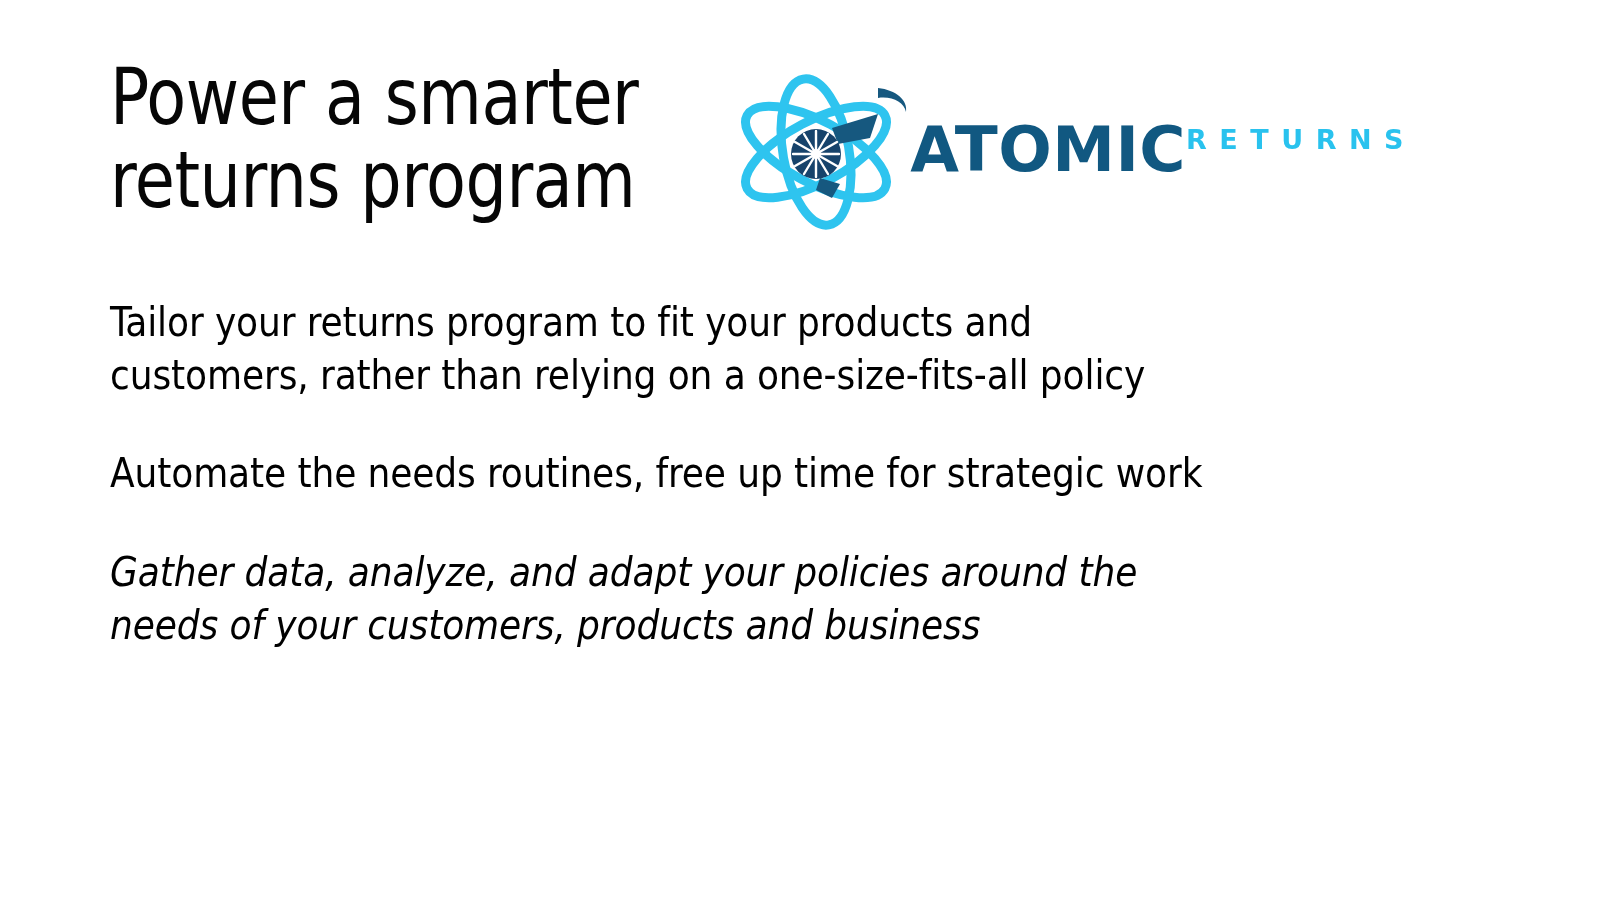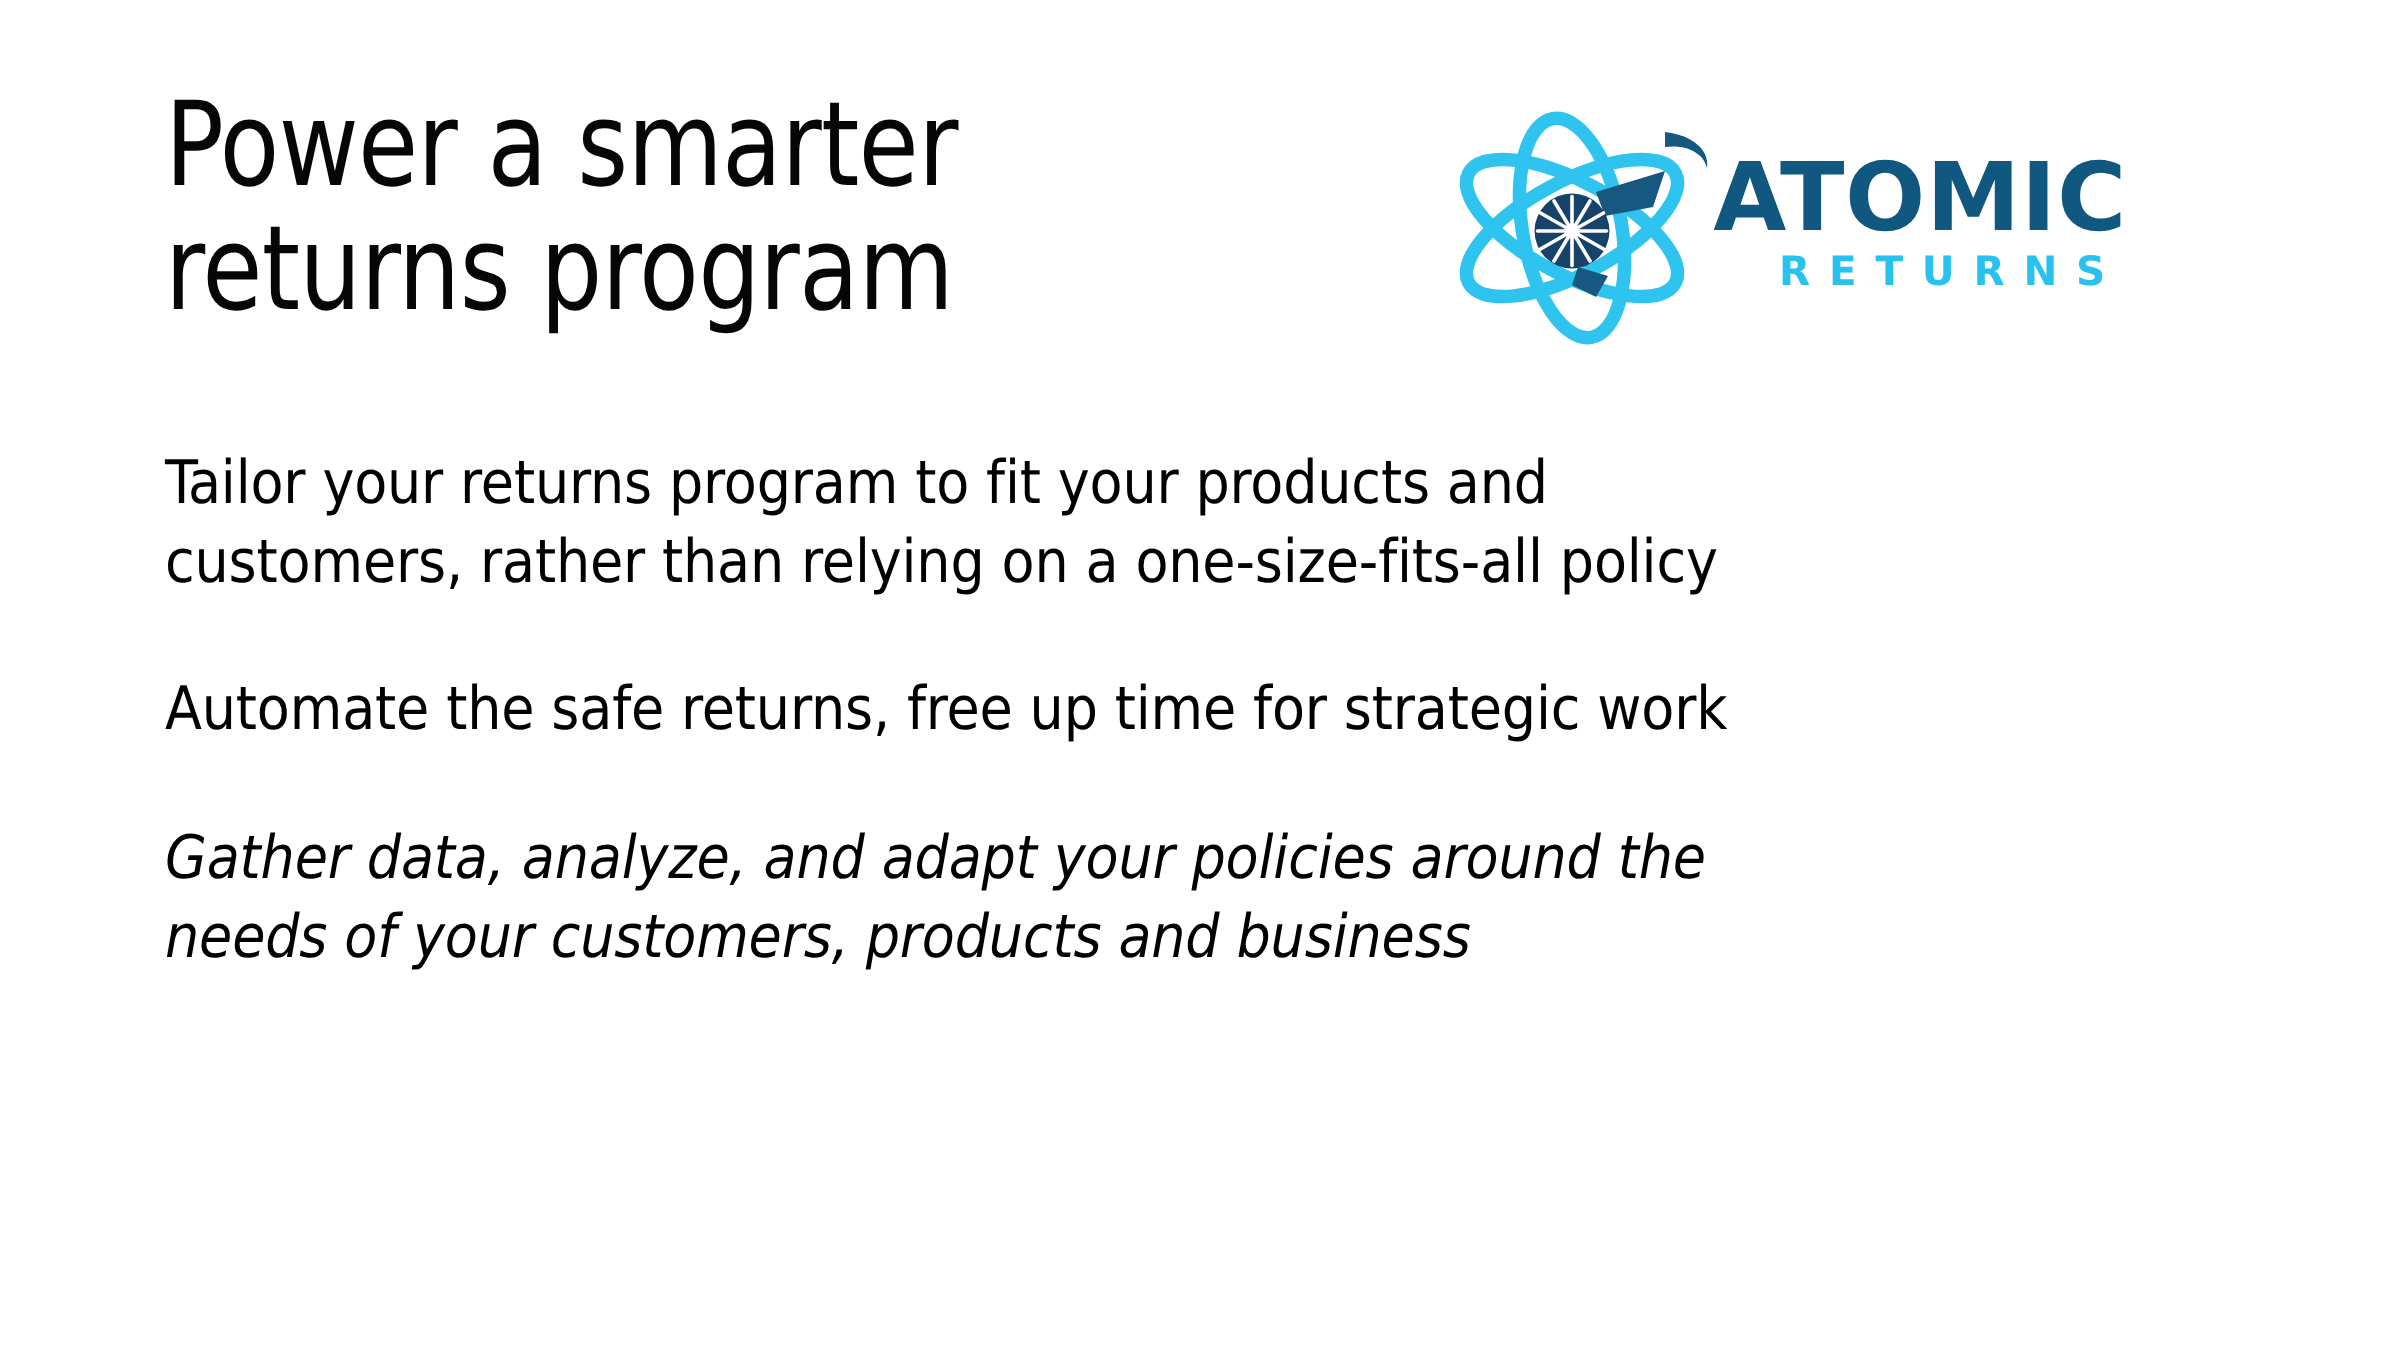--- a/index.html
+++ b/index.html
@@ -59,21 +59,21 @@
     margin-right: 2px;
   }
   .logo-mark {
     width: 190px;
     height: 180px;
     flex: 0 0 auto;
     display: block;
   }
   .logo-wordmark {
     display: flex;
-    flex-direction: column;
+    flex-direction: row;
     justify-content: center;
     margin-left: -8px;
     padding-bottom: 4px;
   }
   .word-atomic {
     font-family: "DejaVu Sans", "Liberation Sans", sans-serif;
     font-weight: 700;
     font-size: 63px;
     line-height: 0.95;
     letter-spacing: 0.5px;
@@ -155,18 +155,18 @@
         <div class="word-atomic">ATOMIC</div>
         <div class="word-returns">RETURNS</div>
       </div>
 
     </div>
   </div>
 
   <div class="bullets">
     <p class="bullet">Tailor your returns program to fit your products and
 customers, rather than relying on a one-size-fits-all policy</p>
-    <p class="bullet">Automate the safe returns, free up time for strategic work</p>
+    <p class="bullet">Automate the needs routines, free up time for strategic work</p>
     <p class="bullet">Gather data, analyze, and adapt your policies around the
 needs of your customers, products and business</p>
   </div>
 
 </div>
 
 </body></html>

